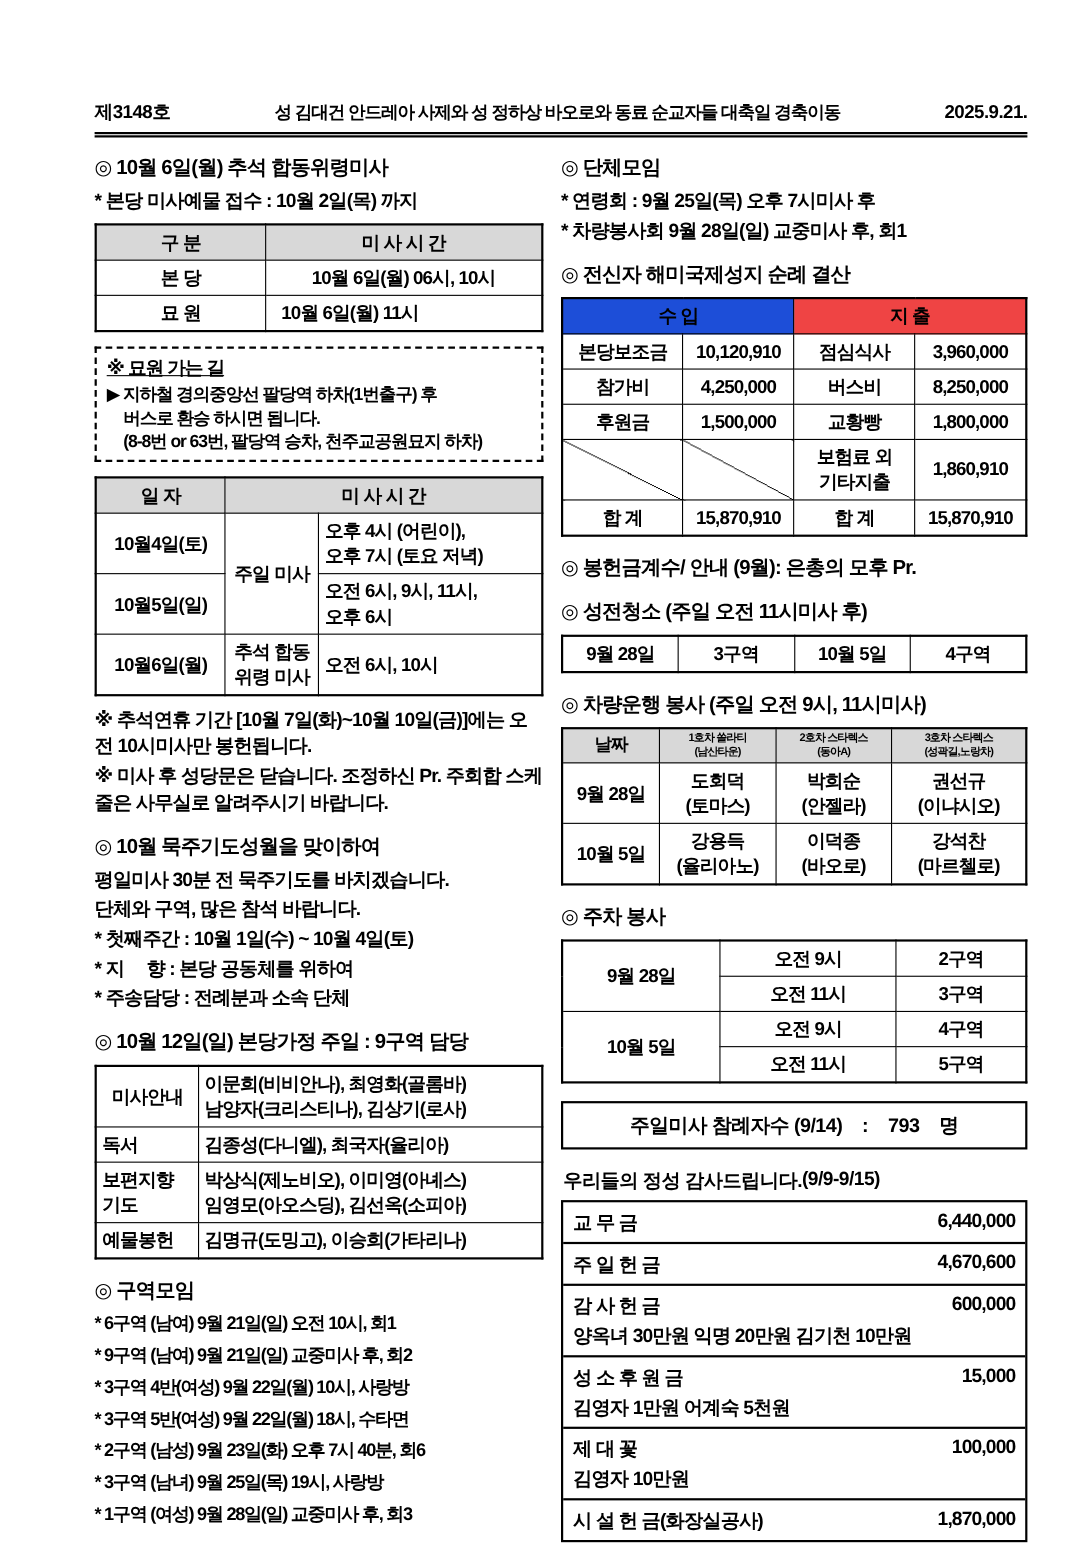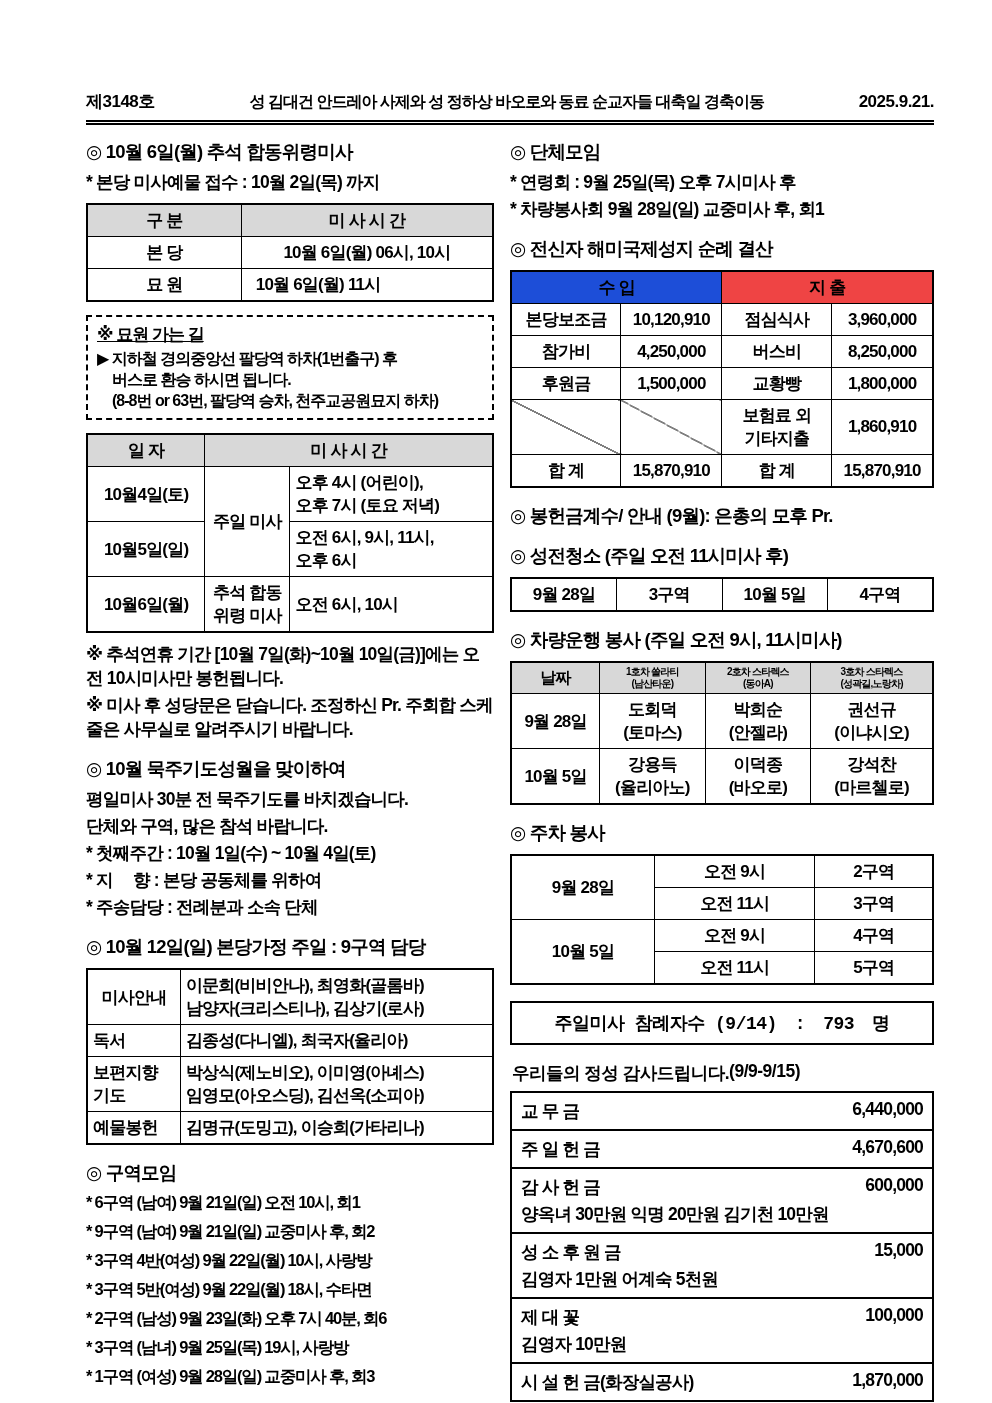--- a/index.html
+++ b/index.html
@@ -24,21 +24,21 @@
   .l{text-align:left !important;}
   .r{text-align:right;}
   .small-head th{font-size:10px;line-height:1.2;padding:3px 2px;}
   .dashed-box{border:2px dashed #000;padding:6px 9px;margin:13px 0;font-size:16px;
         font-weight:600;letter-spacing:-1px;}
   .dashed-box .rb-title{text-decoration:underline;font-weight:700;font-size:17px;margin-bottom:3px;}
   .indent{padding-left:15px;}
   .diag{background-image:linear-gradient(to right top,transparent 49.6%,#000 49.6%,#000 50.45%,transparent 50.45%);}
   .items div{font-size:16.5px;font-weight:600;letter-spacing:-1.2px;white-space:nowrap;margin:7px 0;}
   .attendance-box{border:2px solid #000;text-align:center;font-size:18px;font-weight:700;
-        padding:8px 4px;margin:16px 0;letter-spacing:-0.5px;font-family:Liberation Mono, monospace;}
+        padding:8px 4px;margin:16px 0;letter-spacing:-0.5px;}
   .attendance-box span{margin:0 9px;}
   .thanks{display:flex;justify-content:flex-start;font-size:17.5px;font-weight:600;
         margin:16px 2px 4px;letter-spacing:-0.5px;}
   .donation{border:2px solid #000;margin:6px 0;}
   .don-row{border-bottom:2px solid #000;padding:6px 9px;font-size:17.5px;font-weight:600;letter-spacing:-0.8px;}
   .don-row:last-child{border-bottom:none;}
   .don-line{display:flex;justify-content:space-between;}
   .don-detail{margin-top:3px;}
 </style>
 </head>

